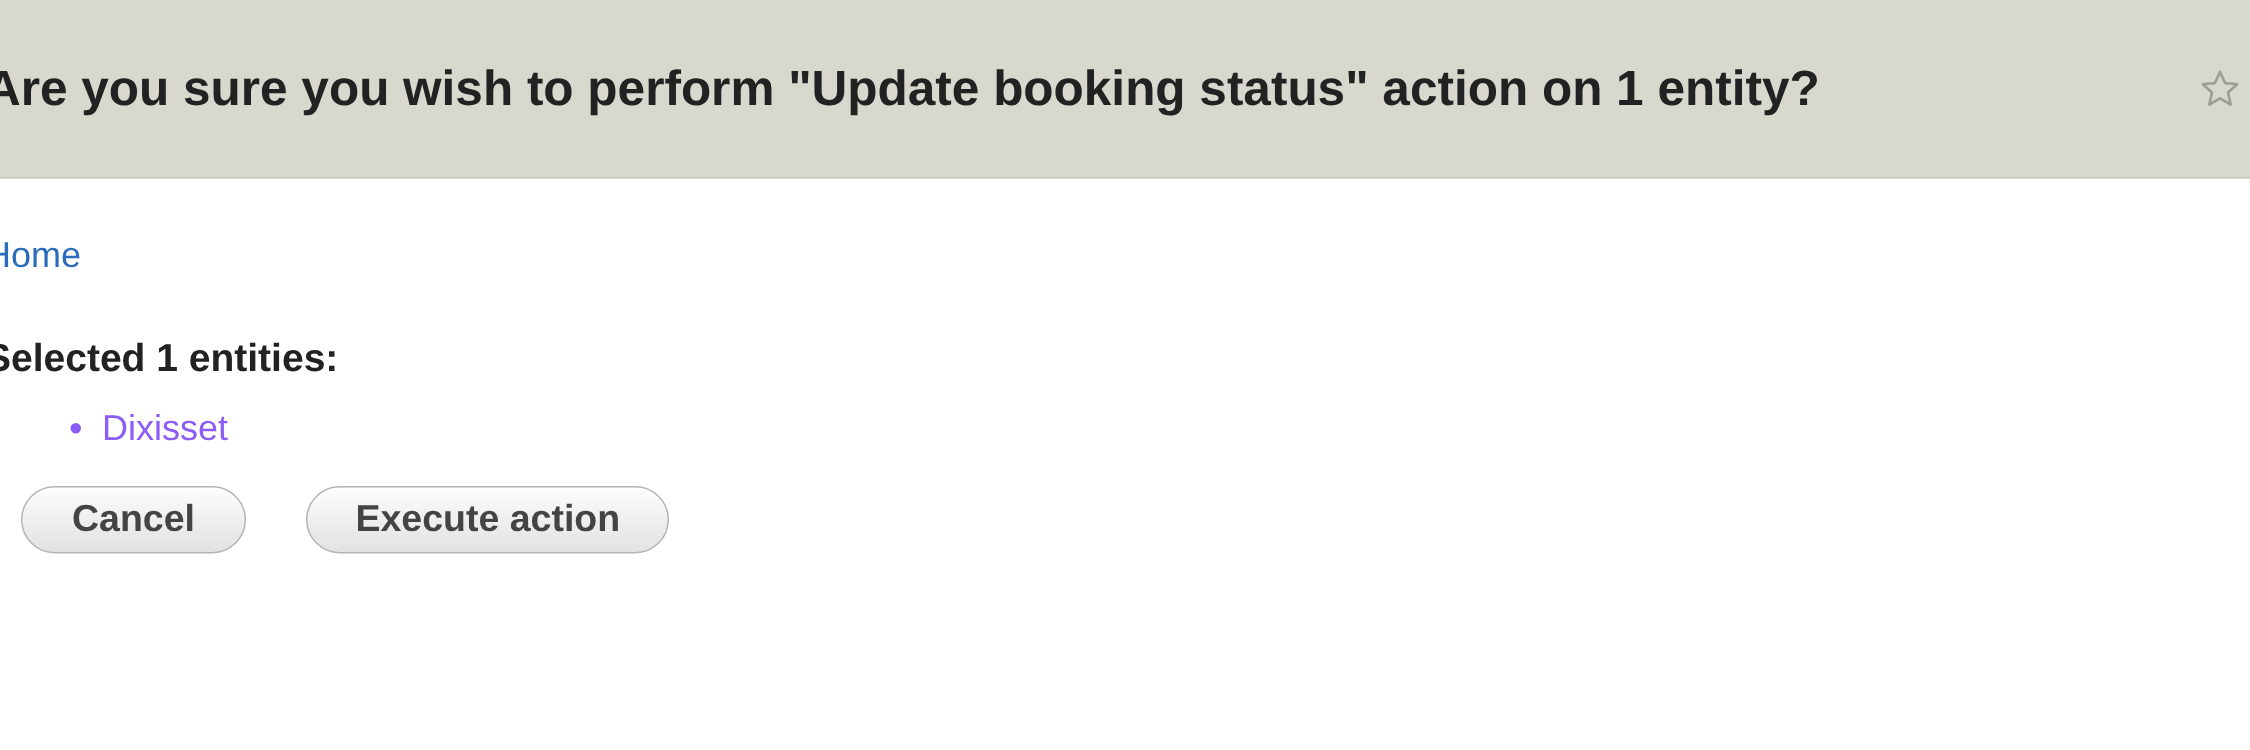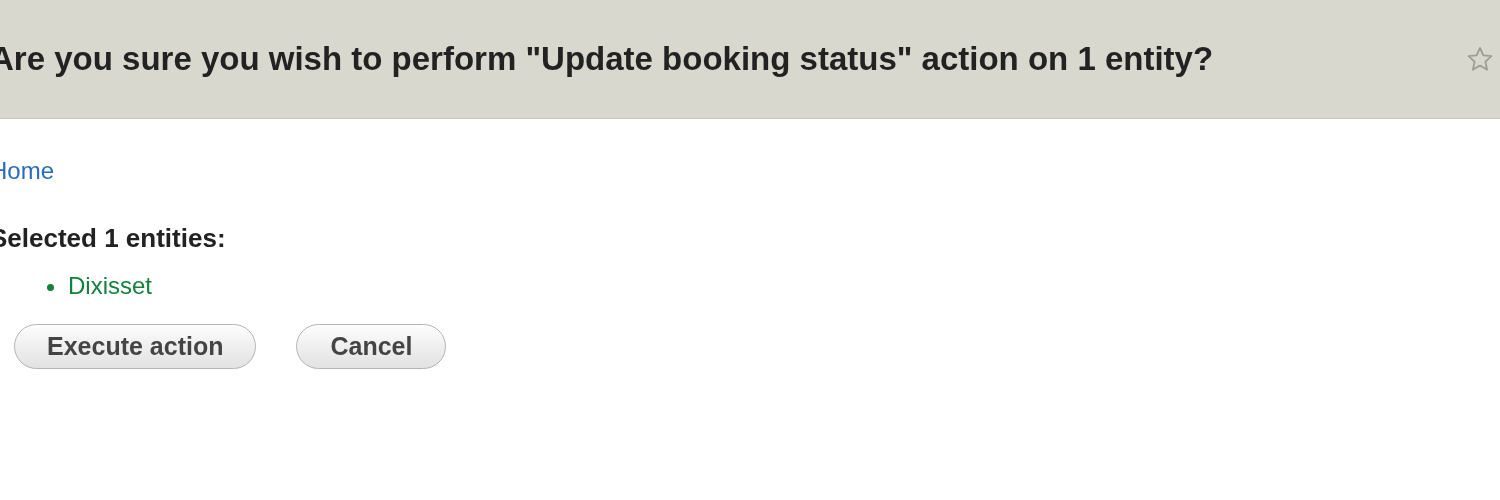--- a/index.html
+++ b/index.html
@@ -51,21 +51,21 @@
     font-weight: 700;
     margin: 0 0 18px 0;
   }
   ul.entities {
     margin: 0 0 24px 0;
     padding-left: 78px;
     font-size: 24px;
   }
   ul.entities li {
     margin-bottom: 4px;
-    color: #15803d;
+    color: #8b5cf6;
   }
   .actions {
     display: flex;
     gap: 40px;
     margin-left: 24px;
   }
   button.round {
     font-size: 25px;
     font-weight: 700;
     color: #444;
@@ -99,17 +99,17 @@
   </nav>
 
   <p class="selected-heading">Selected 1 entities:</p>
 
   <ul class="entities">
 
   <li>Dixisset</li>
     </ul>
 
   <div class="actions">
+    <button class="round" type="button">Cancel</button>
     <button class="round" type="submit">Execute action</button>
-    <button class="round" type="button">Cancel</button>
   </div>
 
 </div>
 
 </body></html>

